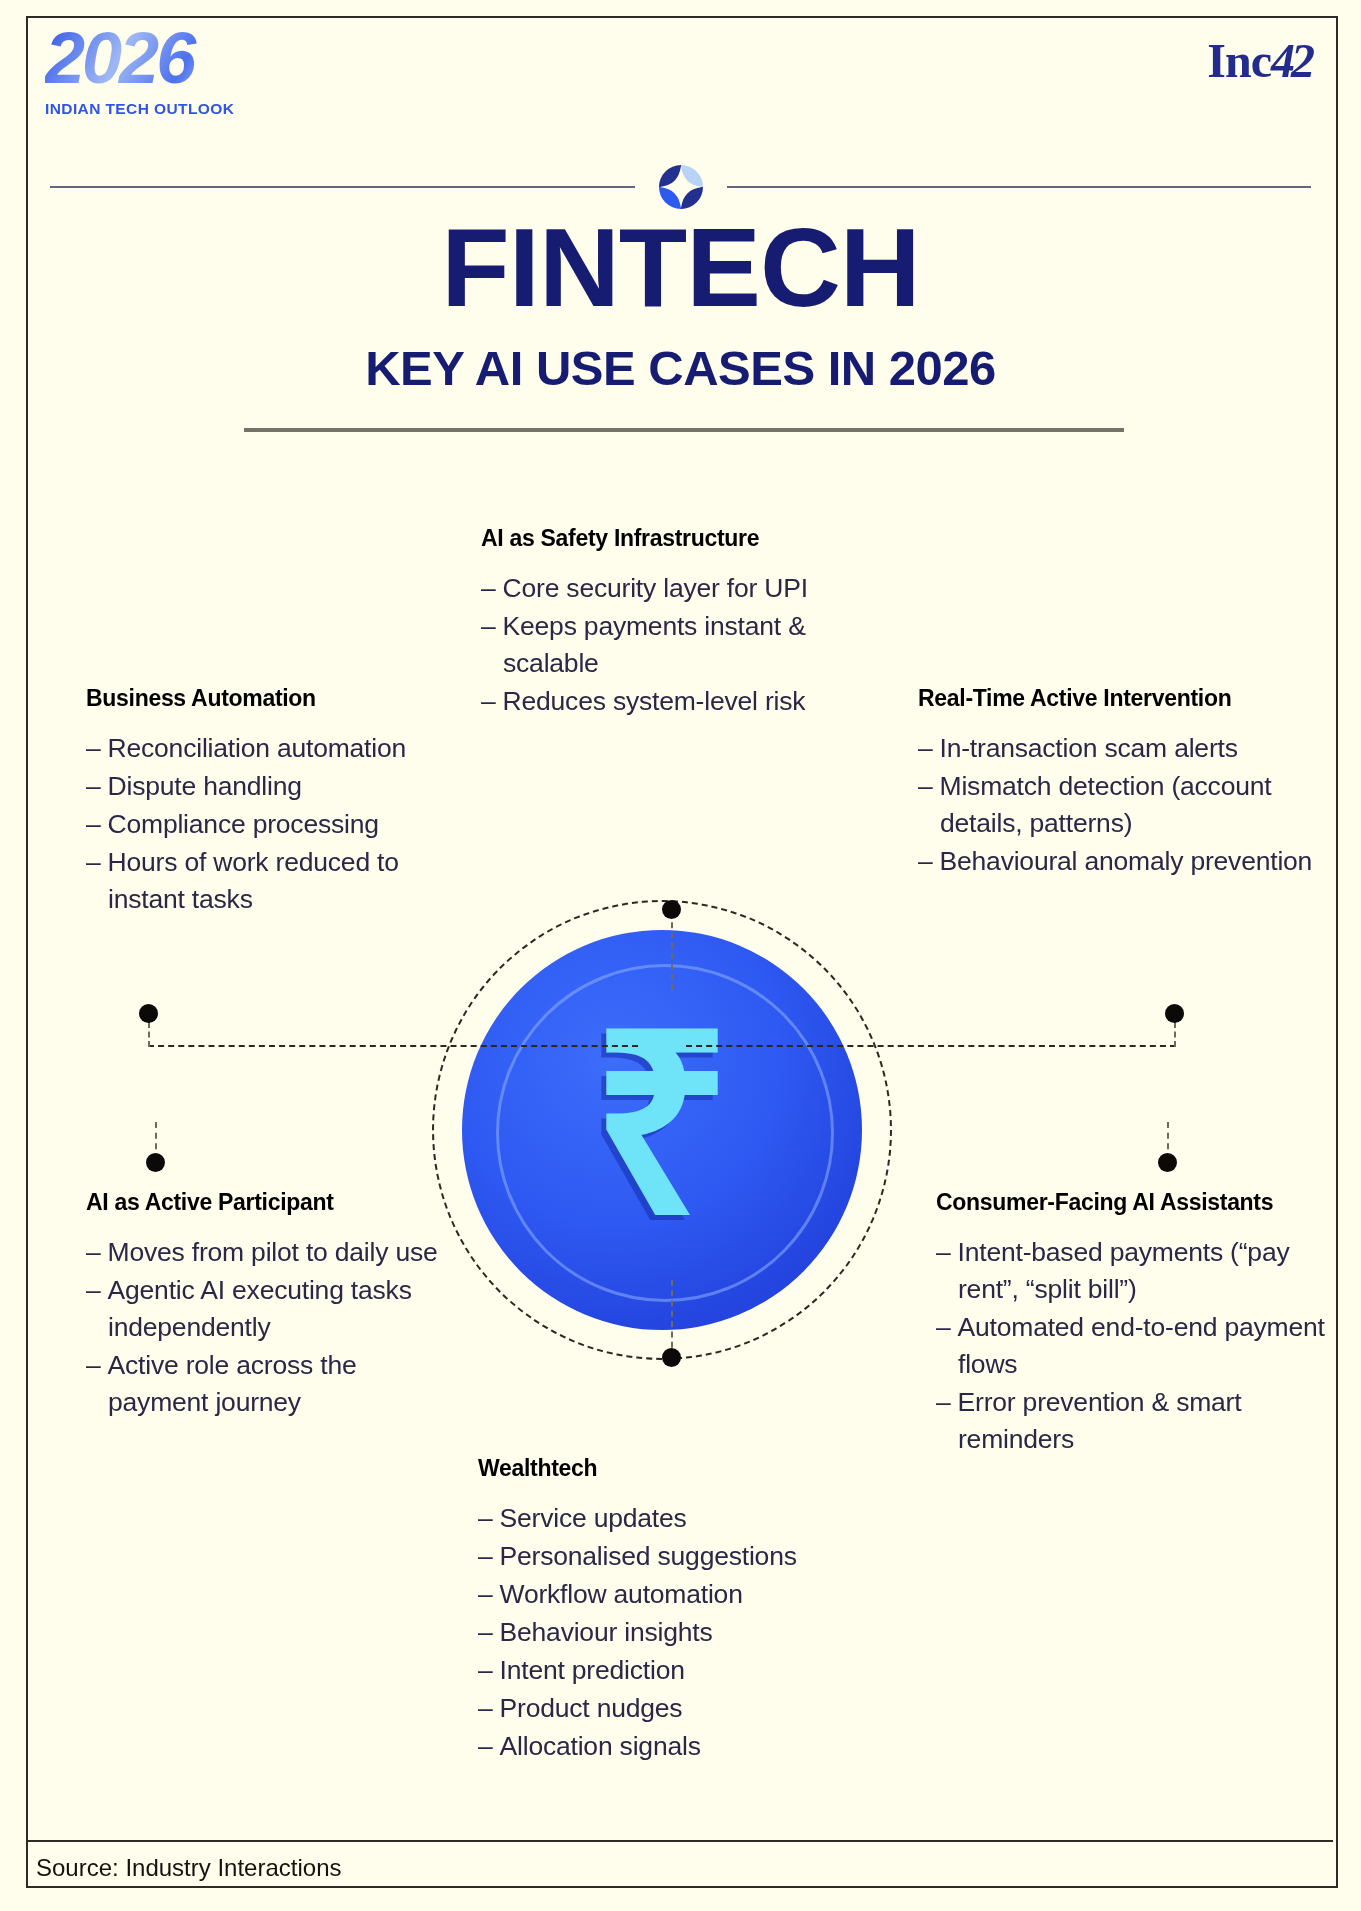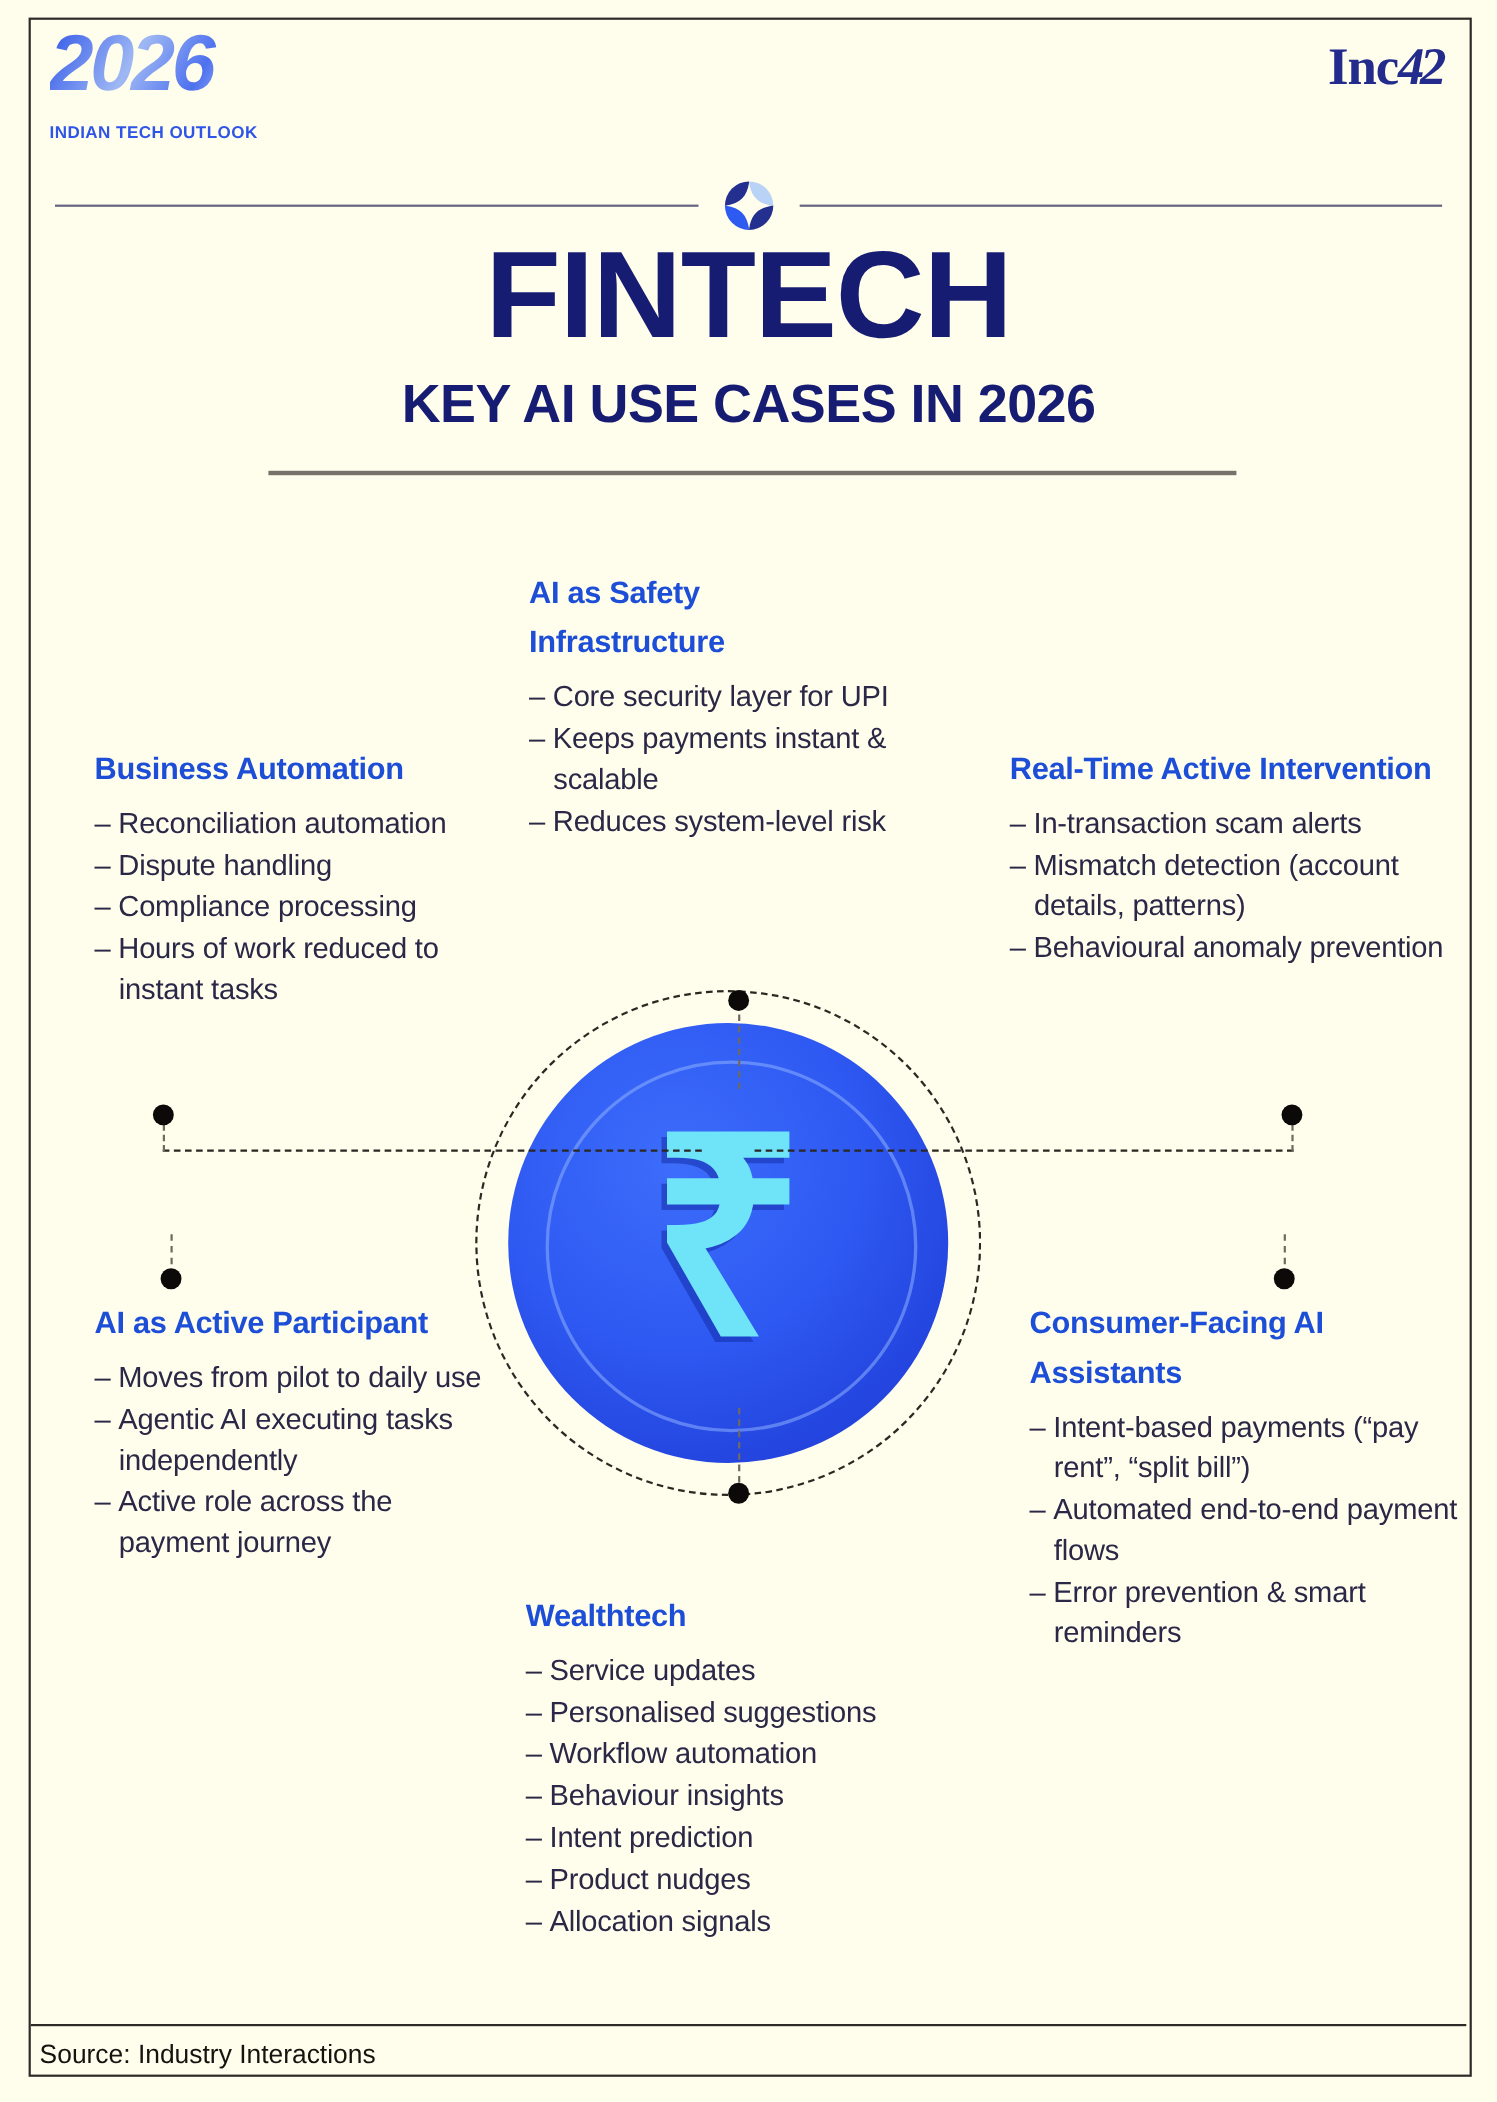--- a/index.html
+++ b/index.html
@@ -42,21 +42,21 @@
     background: linear-gradient(120deg,#2F55E8 0%, #9FB8F4 35%, #4D71EE 60%, #BFD0F8 80%, #2F55E8 100%);
     -webkit-background-clip: text;
     background-clip: text;
     color: transparent;
   }
   .logo-2026 .tagline {
     font-size: 15.5px;
     font-weight: bold;
     letter-spacing: 0.4px;
     color: #2F55E8;
-    margin-top: 18px;
+    margin-top: 6px;
   }
 
   .logo-inc42 {
     position: absolute;
     right: 50px; top: 30px;
     font-family: "Liberation Serif", serif;
     font-size: 48px;
     font-weight: bold;
     color: #232C8C;
     letter-spacing: -1px;
@@ -161,23 +161,23 @@
   .dot {
     position: absolute;
     width: 19px; height: 19px;
     border-radius: 50%;
     background: #0B0A09;
   }
 
   
   .block { position: absolute; }
   .block h3 {
-    font-size: 28px;
-    font-weight: bold;
-    color: #1d4ed8;
+    font-size: 23px;
+    font-weight: bold;
+    color: #000000;
     line-height: 45px;
     letter-spacing: -0.3px;
     margin-bottom: 9px;
   }
   .block ul { list-style: none; }
   .block li {
     font-size: 26.5px;
     line-height: 37px;
     color: #2A2747;
     letter-spacing: -0.2px;

